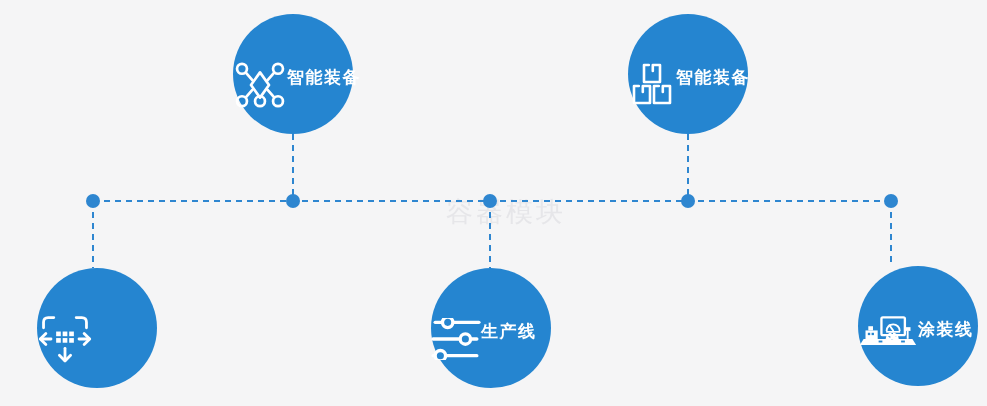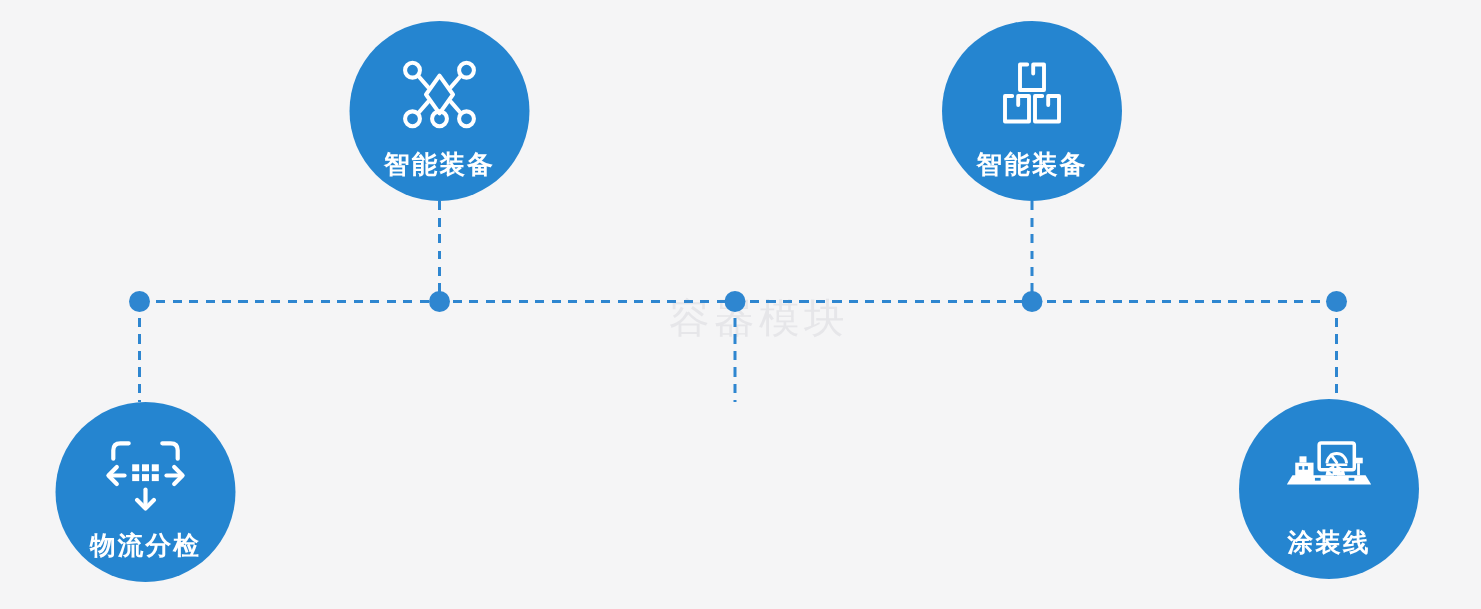--- a/index.html
+++ b/index.html
@@ -34,27 +34,27 @@
   .vline-production{left:489px;top:201px;height:67px;}
   .vline-painting{left:890px;top:201px;height:65px;}
   .dot{
     position:absolute;top:194px;width:14px;height:14px;border-radius:50%;
     background:var(--connector);z-index:3;
   }
   .dot1{left:86px;}.dot2{left:286px;}.dot3{left:483px;}.dot4{left:681px;}.dot5{left:884px;}
   .node{
     position:absolute;width:120px;height:120px;border-radius:50%;
     background:var(--accent);z-index:4;
-    display:flex;flex-direction:column;align-items:center;
+    display:flex;flex-direction:row;align-items:center;
   }
   .node-smart{left:233px;top:14px;}
   .node-warehouse{left:628px;top:14px;}
   .node-logistics{left:37px;top:268px;}
   .node-production{left:431px;top:268px;}
-  .node-painting{left:826px;top:266px;}
+  .node-painting{left:858px;top:266px;}
   .node .icon{
     height:56px;margin-top:21px;
     display:flex;align-items:center;justify-content:center;
   }
   .node .label{
     margin-top:7px;color:var(--label);
     font-size:17px;font-weight:bold;letter-spacing:1.5px;white-space:nowrap;
   }
   svg{display:block;}
 </style>
@@ -121,23 +121,35 @@
         <g fill="#ffffff" stroke="none">
           <rect x="20.5" y="20" width="5" height="5"></rect>
             <rect x="27.5" y="20" width="5" height="5"></rect>
             <rect x="34.5" y="20" width="5" height="5"></rect>
           <rect x="20.5" y="27" width="5" height="5"></rect>
             <rect x="27.5" y="27" width="5" height="5"></rect>
             <rect x="34.5" y="27" width="5" height="5"></rect>
         </g>
       </svg>
     </span>
-    <span class="label">物流分检</span>
   </div>
 
+  <div class="node node-production">
+    <span class="icon">
+      <svg width="50" height="42" viewBox="0 0 48 40" fill="none" stroke="#ffffff" stroke-width="3.2" stroke-linecap="round">
+        <path d="M4 4 L46 4"></path>
+          <circle cx="16" cy="4" r="5" fill="#2585d0"></circle>
+        <path d="M2 20 L44 20"></path>
+          <circle cx="33" cy="20" r="5" fill="#2585d0"></circle>
+        <path d="M2 36 L44 36"></path>
+          <circle cx="9" cy="36" r="5" fill="#2585d0"></circle>
+      </svg>
+    </span>
+    <span class="label">生产线</span>
+  </div>
 
   <div class="node node-painting">
     <span class="icon">
       <svg width="60" height="42" viewBox="0 0 64 44" fill="none">
         <polygon points="6,24 58,24 62,30.5 2,30.5" fill="#ffffff"></polygon>
         <rect x="8" y="15" width="13" height="9.5" fill="#ffffff"></rect>
         <rect x="11" y="10.5" width="5" height="4.5" fill="#ffffff"></rect>
         <rect x="10.5" y="17.5" width="2.5" height="2.5" fill="#2585d0"></rect>
         <rect x="14.5" y="17.5" width="2.5" height="2.5" fill="#2585d0"></rect>
         <rect x="22" y="25.8" width="4" height="2" fill="#2585d0"></rect>

